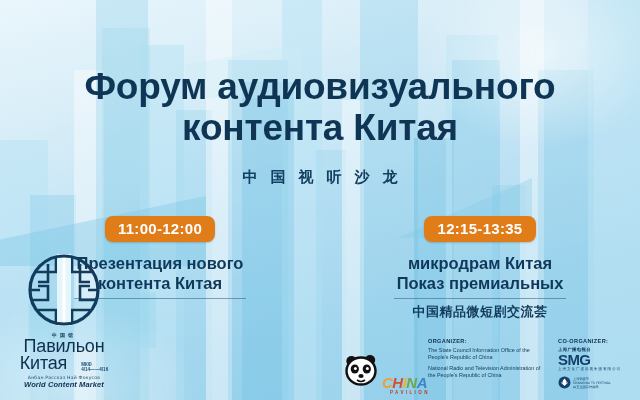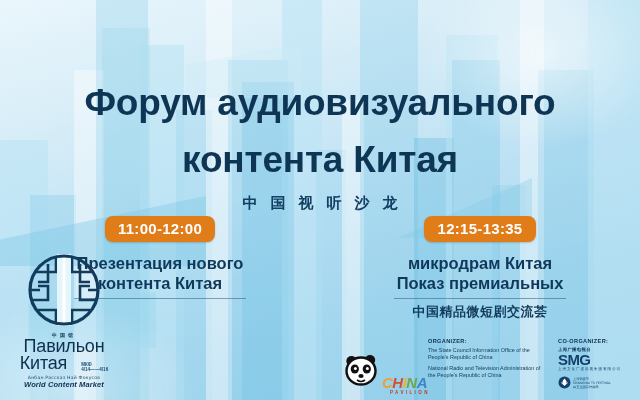--- a/index.html
+++ b/index.html
@@ -20,24 +20,23 @@
   .bld.d{background:#57b6dd;opacity:.32;}
   .bld.w{background:#ffffff;opacity:.42;}
   .bld.t{background:#6ec2e4;opacity:.25;}
   .slant{position:absolute;background:#7ec8e6;opacity:.33;}
   .glow{position:absolute;border-radius:50%;filter:blur(1px);}
   
   .title-wrap{position:absolute;left:0;right:0;top:66px;text-align:center;z-index:6;}
   .title-line{
     font-size:37px;line-height:41px;font-weight:bold;color:#0f3555;
     letter-spacing:-0.2px;
-    margin-top:16px;
   }
   .subtitle-cn{
-    margin-top:14px;font-size:15px;color:#133f61;font-weight:bold;
+    margin-top:20px;font-size:15px;color:#133f61;font-weight:bold;
     letter-spacing:13px;text-indent:13px;
     font-family:"DejaVu Sans","Liberation Sans",sans-serif;
   }
   
   .sessions{position:absolute;top:216px;left:0;right:0;z-index:6;display:flex;}
   .session{flex:1;text-align:center;padding:0 14px;box-sizing:border-box;}
   .badge{
     display:inline-block;background:#e07d18;color:#fff;font-weight:bold;
     font-size:15px;letter-spacing:.3px;padding:4px 13px 5px;border-radius:8px;
     box-shadow:0 1px 2px rgba(0,0,0,.18);

